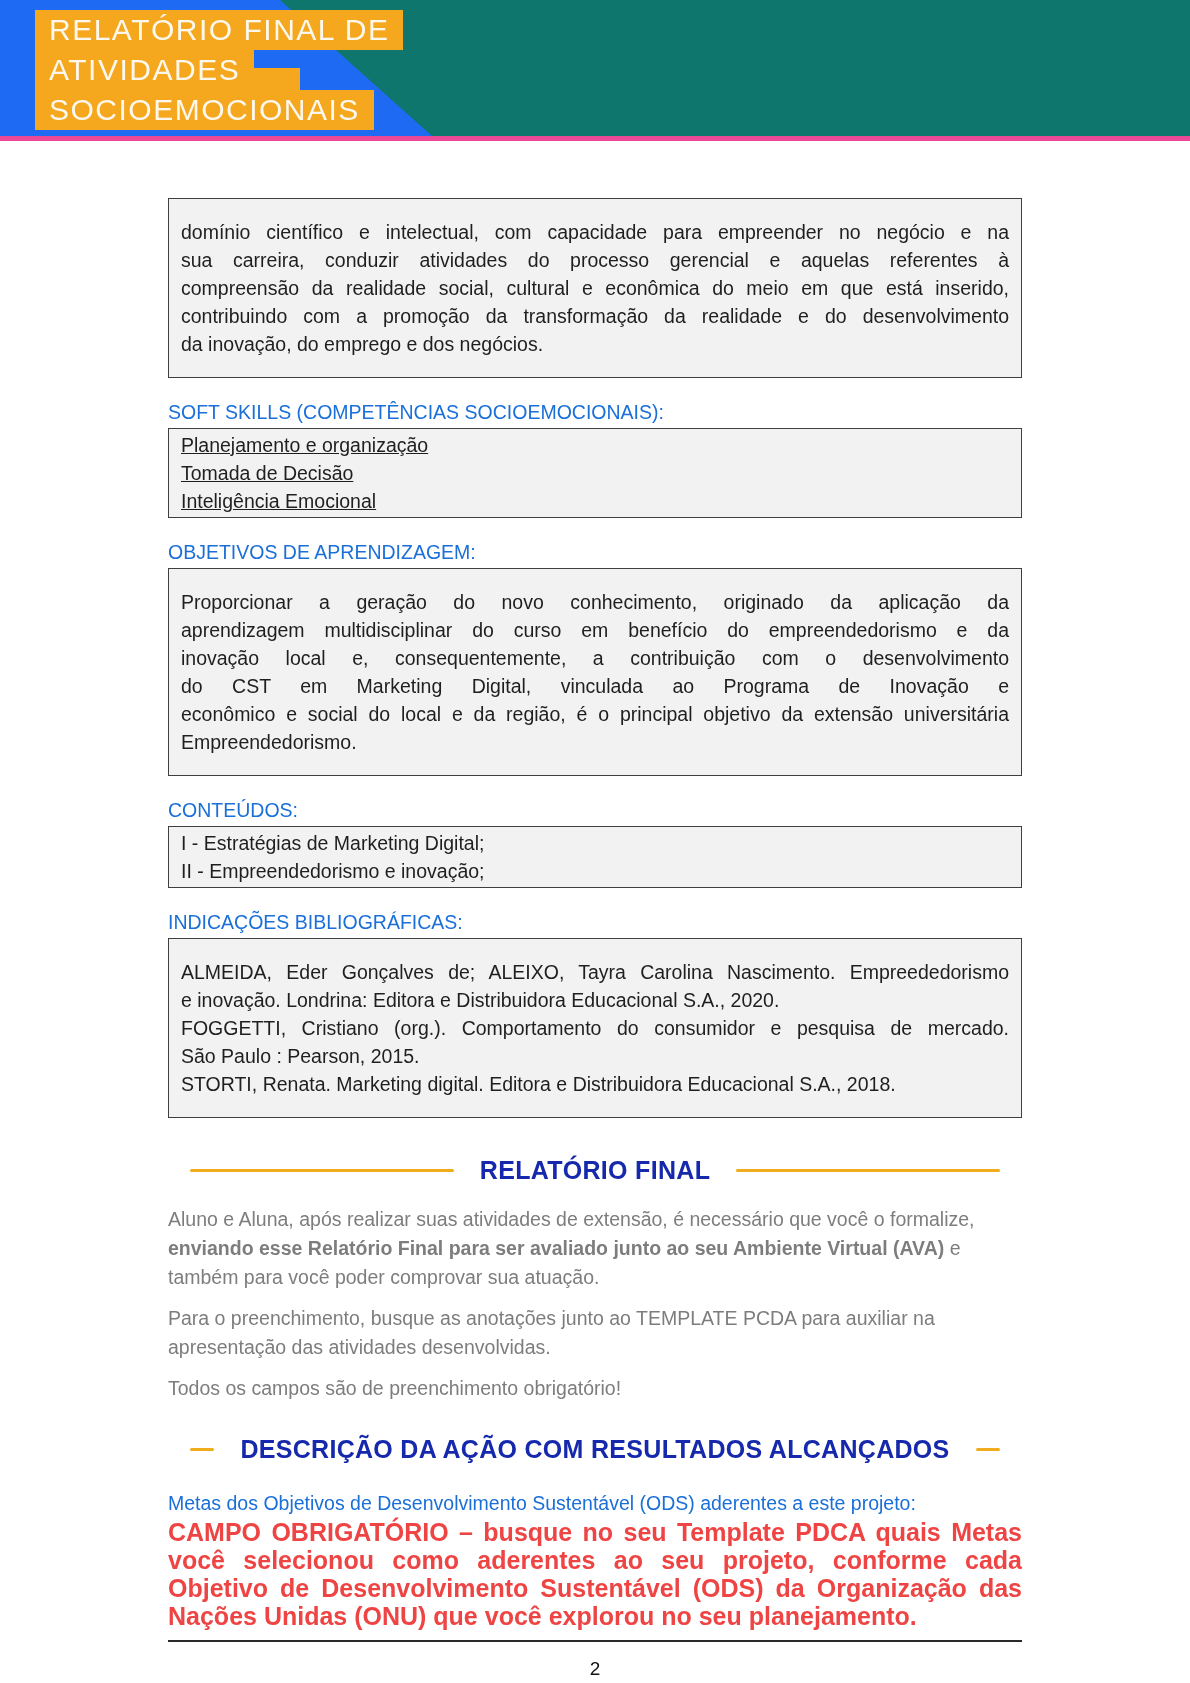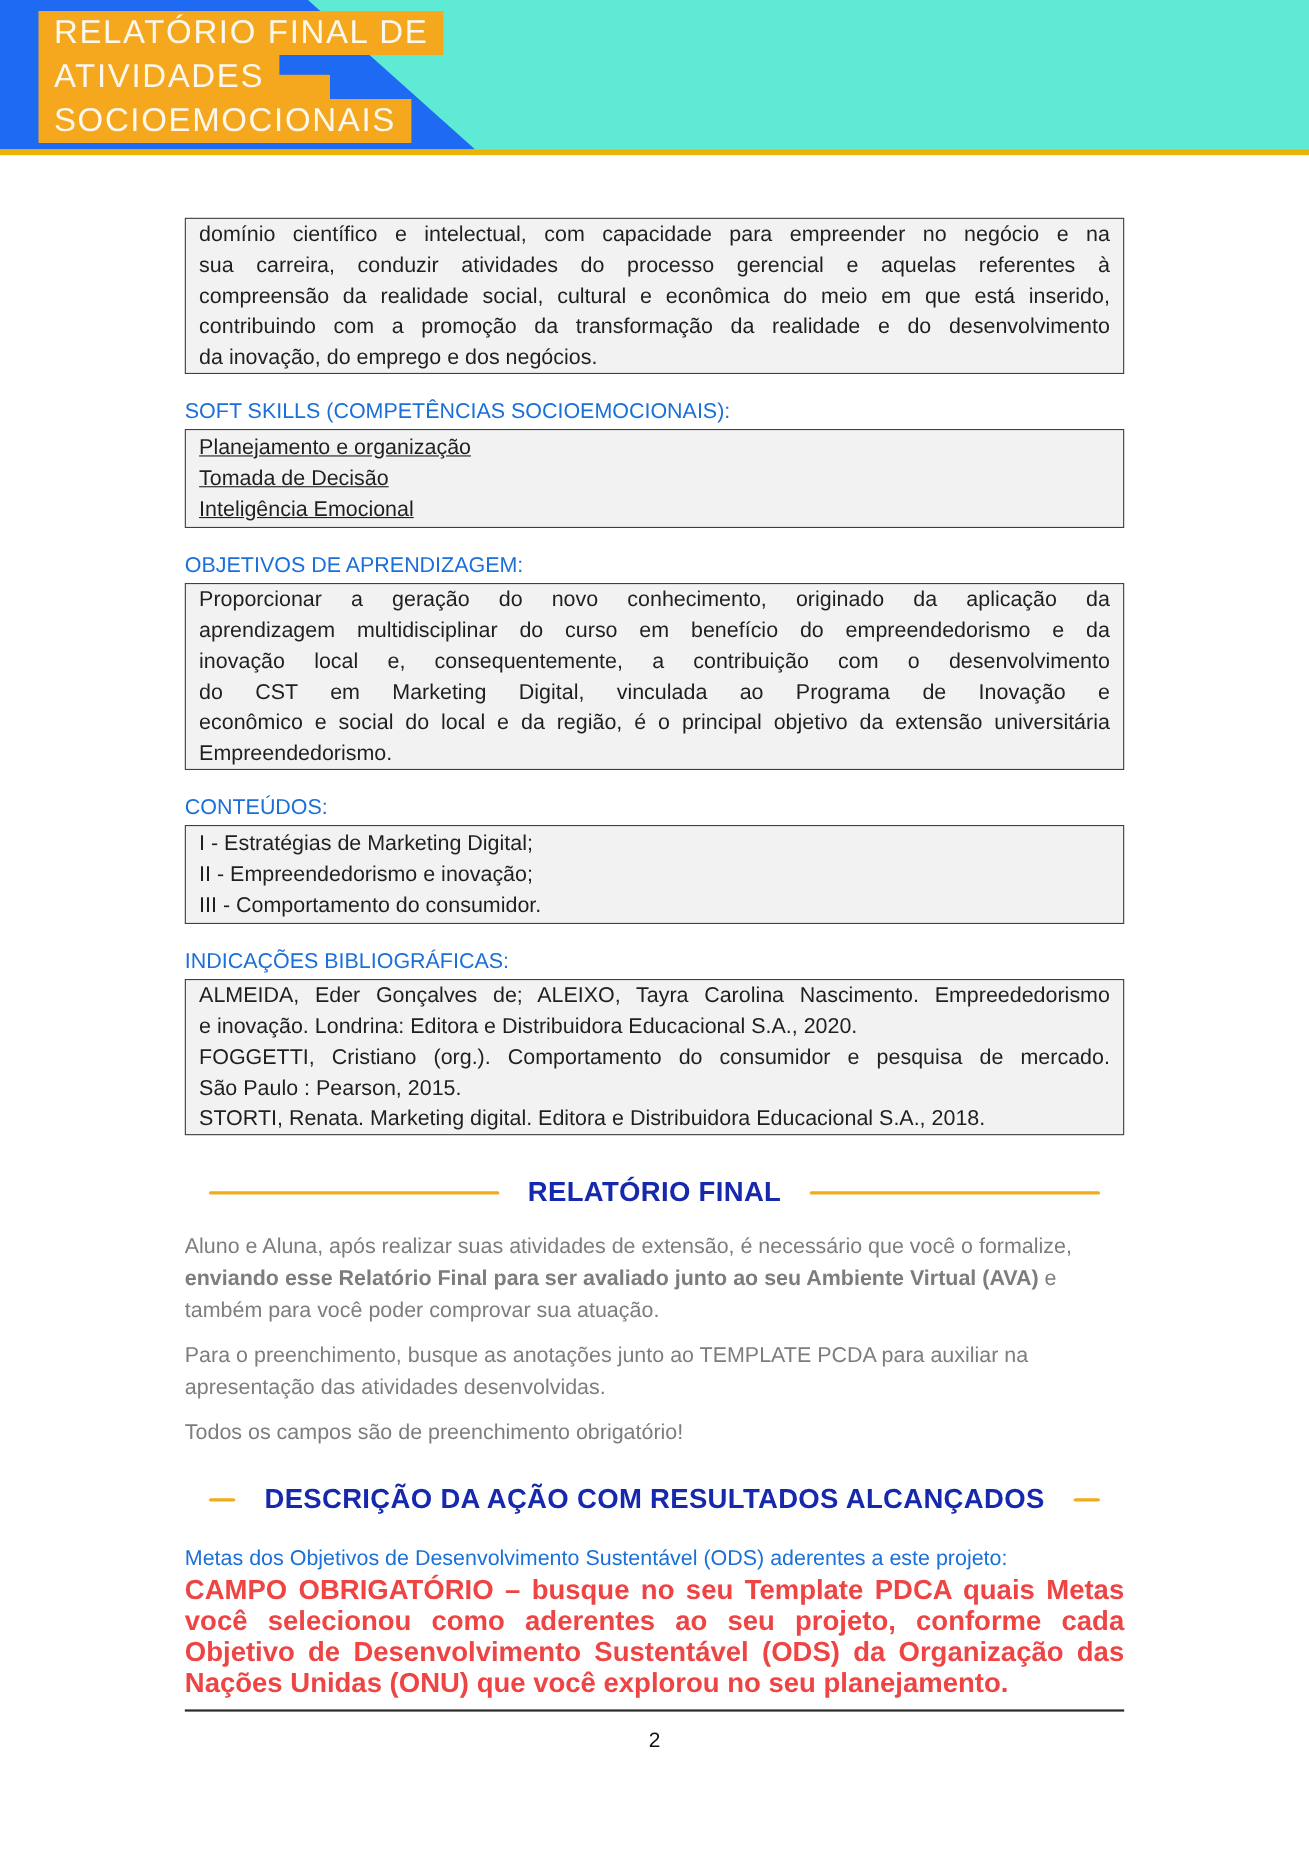--- a/index.html
+++ b/index.html
@@ -9,22 +9,22 @@
     background:#ffffff;
     overflow:hidden;
     font-family:"Liberation Sans", sans-serif;
     color:#1f1f1f;
   }
 
   
   .banner{
     position:relative;
     width:100%;height:136px;
-    background:#5eead4;
-    border-bottom:5px solid #eab308;
+    background:#0f766e;
+    border-bottom:5px solid #ec4899;
     overflow:hidden;
   }
   .banner-light{
     position:absolute;top:0;left:0;height:100%;width:100%;
     background:#1e6af2;
     clip-path:polygon(0 0, 280px 0, 432px 100%, 0 100%);
   }
   .banner-step{
     position:absolute;left:232px;top:68px;width:68px;height:58px;
     background:#f5a71d;z-index:1;
@@ -38,21 +38,21 @@
     letter-spacing:1.5px;
     padding:5px 14px;
     white-space:nowrap;
   }
 
   
   .content{margin:0 168px;}
   .tbox{
     background:#f2f2f2;
     border:1.6px solid #3f3f3f;
-    padding:0 12px;
+    padding:19px 12px;
     font-size:19.5px;
     line-height:28px;
   }
   .jline{text-align:justify;text-align-last:justify;}
   .lline{text-align:left;}
   .box-intro{margin-top:57px;}
   .sec-heading{
     color:#1a6fd9;
     font-size:19.5px;line-height:24px;
     margin:22px 0 4px 0;
@@ -137,21 +137,20 @@
       <div class="jline">inovação local e, consequentemente, a contribuição com o desenvolvimento</div>
       <div class="jline">do CST em Marketing Digital, vinculada ao Programa de Inovação e</div>
       <div class="jline">econômico e social do local e da região, é o principal objetivo da extensão universitária</div>
       <div class="lline">Empreendedorismo.</div>
     </div>
 
     <div class="sec-heading">CONTEÚDOS:</div>
     <div class="tbox" style="padding:2px 12px;">
       <div class="lline">I - Estratégias de Marketing Digital;</div>
       <div class="lline">II - Empreendedorismo e inovação;</div>
-      <div class="lline">III - Comportamento do consumidor.</div>
     </div>
 
     <div class="sec-heading">INDICAÇÕES BIBLIOGRÁFICAS:</div>
     <div class="tbox">
       <div class="jline">ALMEIDA, Eder Gonçalves de; ALEIXO, Tayra Carolina Nascimento. Empreededorismo</div>
       <div class="lline">e inovação. Londrina: Editora e Distribuidora Educacional S.A., 2020.</div>
       <div class="jline">FOGGETTI, Cristiano (org.). Comportamento do consumidor e pesquisa de mercado.</div>
       <div class="lline">São Paulo : Pearson, 2015.</div>
       <div class="lline">STORTI, Renata. Marketing digital. Editora e Distribuidora Educacional S.A., 2018.</div>
     </div>

